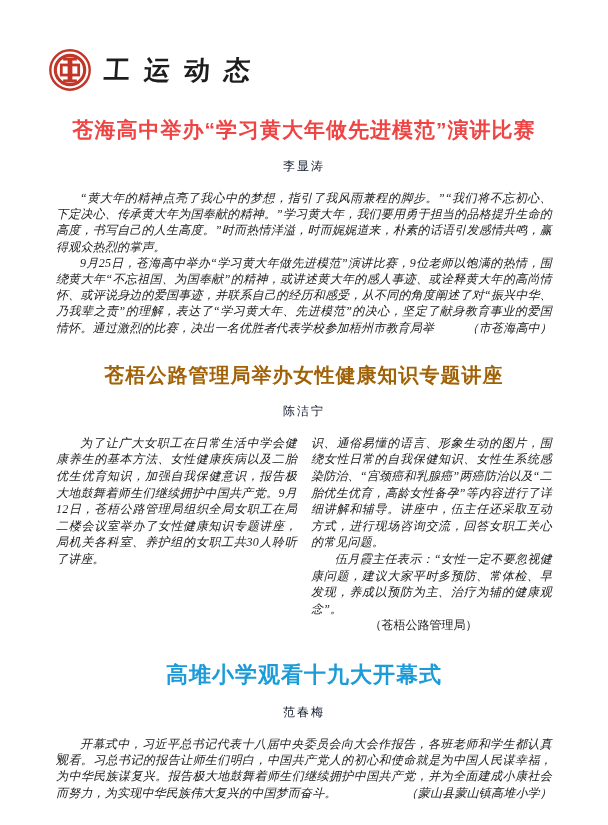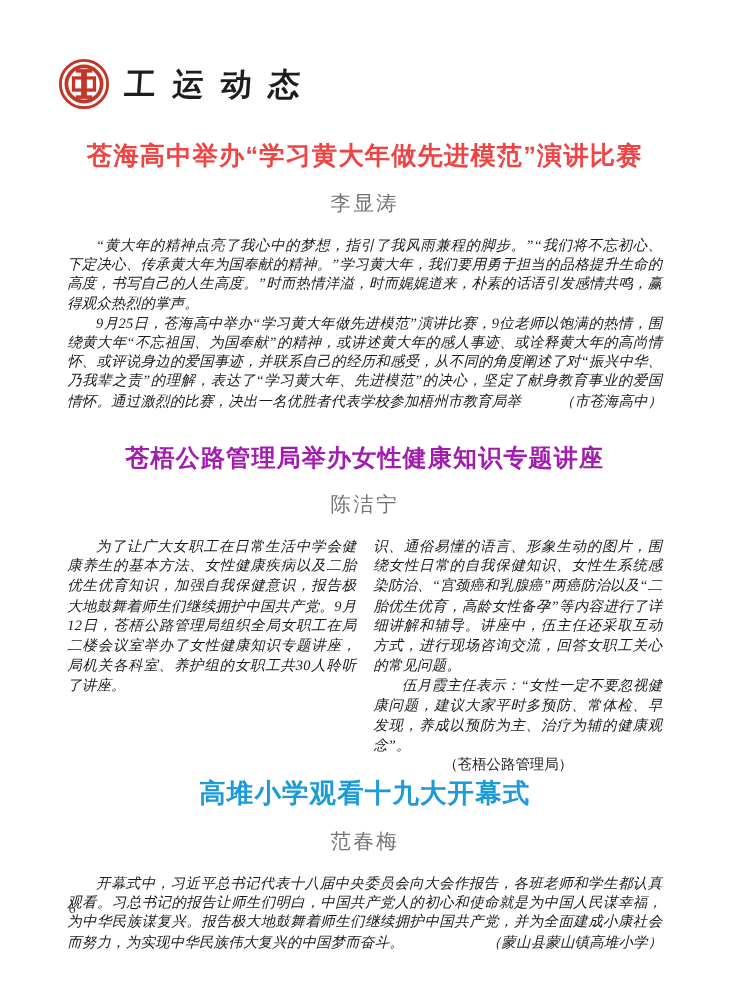--- a/index.html
+++ b/index.html
@@ -31,26 +31,26 @@
 
   
   .article-title {
     text-align: center;
     font-family: "Liberation Sans", "DejaVu Sans", sans-serif;
     font-weight: bold;
     letter-spacing: 1px;
   }
   .t1 { font-size: 21px; margin-top: 24px; }
   .t2 { font-size: 20px; margin-top: 26px; }
-  .t3 { font-size: 22px; }
+  .t3 { font-size: 22px; margin-top: 26px; }
 
   .article-author {
     text-align: center;
-    font-size: 17px;
-    color: #737373;
+    font-size: 12px;
+    color: #0f172a;
     margin-top: 14px;
     letter-spacing: 2px;
   }
 
   .article-body { margin-top: 15px; }
   .body-p {
     font-size: 12px;
     line-height: 16.2px;
     text-align: justify;
     letter-spacing: 0.2px;
@@ -100,21 +100,21 @@
   <div>
     <h1 class="article-title t1" style="color:#ef4444">苍海高中举办“学习黄大年做先进模范”演讲比赛</h1>
     <div class="article-author">李显涛</div>
     <div class="article-body">
       <p class="body-p indent">“黄大年的精神点亮了我心中的梦想，指引了我风雨兼程的脚步。”“我们将不忘初心、下定决心、传承黄大年为国奉献的精神。”学习黄大年，我们要用勇于担当的品格提升生命的高度，书写自己的人生高度。”时而热情洋溢，时而娓娓道来，朴素的话语引发感情共鸣，赢得观众热烈的掌声。</p>
       <p class="body-p indent"><span>9月25日，苍海高中举办“学习黄大年做先进模范”演讲比赛，9位老师以饱满的热情，围绕黄大年“不忘祖国、为国奉献”的精神，或讲述黄大年的感人事迹、或诠释黄大年的高尚情怀、或评说身边的爱国事迹，并联系自己的经历和感受，从不同的角度阐述了对“振兴中华、乃我辈之责”的理解，表达了“学习黄大年、先进模范”的决心，坚定了献身教育事业的爱国情怀。通过激烈的比赛，决出一名优胜者代表学校参加梧州市教育局举办的演讲比赛。</span><span class="inline-attr">（市苍海高中）</span></p>
     </div>
   </div>
 
   <div>
-    <h1 class="article-title t2" style="color:#a21caf">苍梧公路管理局举办女性健康知识专题讲座</h1>
+    <h1 class="article-title t2" style="color:#a16207">苍梧公路管理局举办女性健康知识专题讲座</h1>
     <div class="article-author">陈洁宁</div>
     <div class="two-col">
       <div class="col">
         <p class="body-p indent">为了让广大女职工在日常生活中学会健康养生的基本方法、女性健康疾病以及二胎优生优育知识，加强自我保健意识，报告极大地鼓舞着师生们继续拥护中国共产党。9月12日，苍梧公路管理局组织全局女职工在局二楼会议室举办了女性健康知识专题讲座，局机关各科室、养护组的女职工共30人聆听了讲座。</p>
       </div>
       <div class="col">
         <p class="body-p">识、通俗易懂的语言、形象生动的图片，围绕女性日常的自我保健知识、女性生系统感染防治、“宫颈癌和乳腺癌”两癌防治以及“二胎优生优育，高龄女性备孕”等内容进行了详细讲解和辅导。讲座中，伍主任还采取互动方式，进行现场咨询交流，回答女职工关心的常见问题。</p>
         <p class="body-p indent">伍月霞主任表示：“女性一定不要忽视健康问题，建议大家平时多预防、常体检、早发现，养成以预防为主、治疗为辅的健康观念”。</p>
         <p class="attr-line">（苍梧公路管理局）</p>
       </div>

